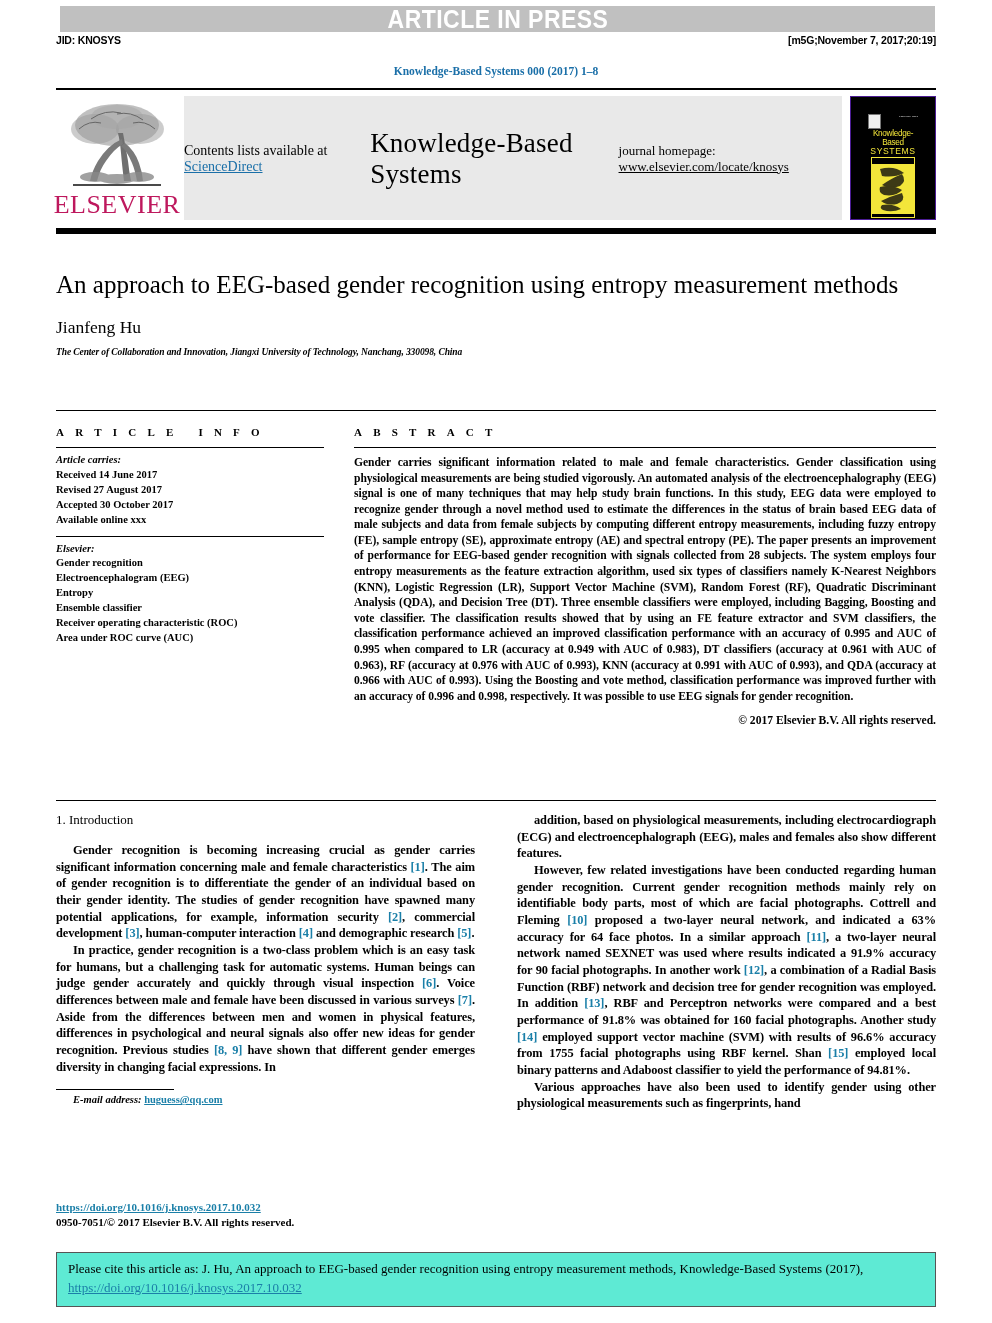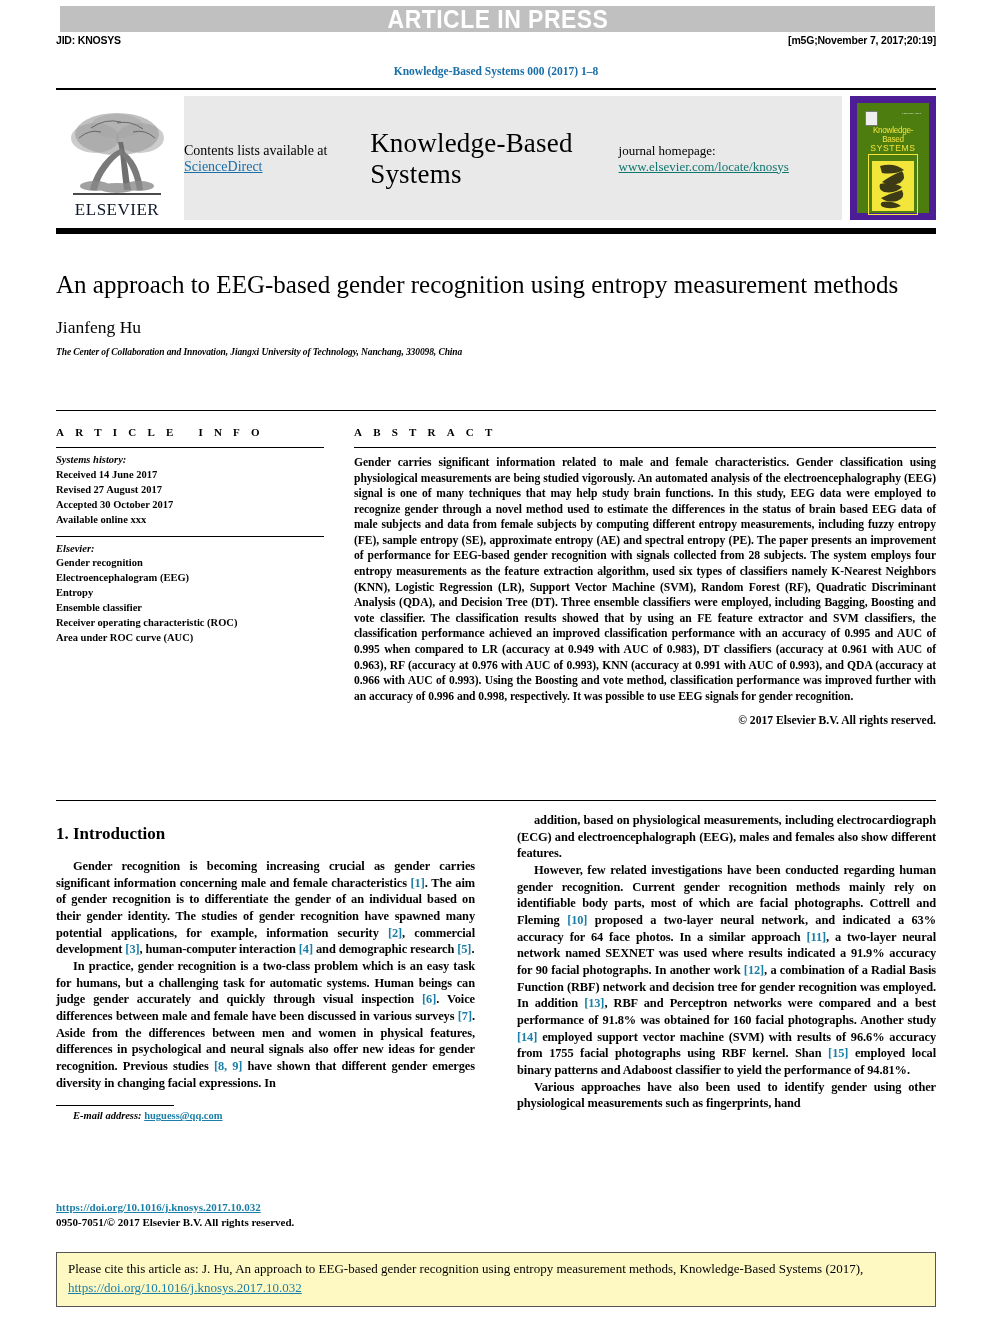--- a/index.html
+++ b/index.html
@@ -96,23 +96,23 @@
     justify-content: flex-end;
     padding-bottom: 2px;
   }
   .tree {
     width: 104px;
     height: 92px;
     position: relative;
   }
   .elsevier-word {
     font-family: "Liberation Serif", serif;
-    font-size: 17px;
+    font-size: 26px;
     letter-spacing: 0.5px;
-    color: #0f172a;
+    color: #be185d;
     line-height: 1;
     margin-top: 1px;
   }
   .journal-panel {
     flex: 1 1 auto;
     background: #e9e9e9;
     margin: 0 8px 0 6px;
     display: flex;
     flex-direction: row;
     align-items: center;
@@ -122,30 +122,30 @@
   }
   .contents-line {
     font-size: 14px;
   }
   .sd-link { color: #1a6fa8; }
   .journal-title {
     font-size: 27px;
     letter-spacing: 0.2px;
   }
   .homepage-line { font-size: 13px; }
-  .homepage-link { color: #0f766e; margin-top: 48px; }
+  .homepage-link { color: #000000; margin-top: 48px; }
 
   .cover {
     width: 86px;
     flex: 0 0 86px;
-    background: #4d7c0f;
-    border: 7px solid #4c1d95;
+    background: #000000;
+    border: 1px solid #4c1d95;
     box-sizing: border-box;
     position: relative;
-    padding: 8px;
+    padding: 17px;
   }
   .cover-topbar {
     display: flex;
     justify-content: space-between;
     align-items: flex-start;
   }
   .cover-mark {
     width: 11px; height: 13px;
     background: #efefef;
     border: 1px solid #777;
@@ -275,23 +275,23 @@
   .body-cols {
     position: absolute;
     left: 56px;
     top: 812px;
     width: 880px;
     display: flex;
     gap: 42px;
   }
   .bcol { width: 419px; flex: 0 0 419px; }
   .h2 {
-    font-size: 17px;
-    font-weight: 700;
-    margin: 12px 0 14px 0;
+    font-size: 13px;
+    font-weight: 400;
+    margin: 0 0 14px 0;
   }
   .para {
     font-size: 12.4px;
     line-height: 1.345;
     text-align: justify;
     text-indent: 17px;
     margin: 0;
     font-weight: 700;
     letter-spacing: -0.1px;
   }
@@ -320,21 +320,21 @@
     line-height: 1.35;
   }
   .doi-link { color: #1a7fa8; }
 
   
   .cite-box {
     position: absolute;
     left: 56px;
     top: 1252px;
     width: 880px;
-    background: #fef9c3;
+    background: #5eead4;
     border: 1px solid #555;
     box-sizing: border-box;
     padding: 7px 11px 8px 11px;
     font-size: 13px;
     line-height: 1.45;
   }
   .cite-box .doi-link { font-weight: 400; }
 </style>
 </head>
 <body>
@@ -426,21 +426,21 @@
   </div>
 
   <div class="info-rule"></div>
 
   <div class="cols">
 
     <div class="col-info">
       <div class="sec-head">A R T I C L E   I N F O</div>
       <div class="thin-rule"></div>
       <div class="hist">
-        <div class="ital">Systems history:</div>
+        <div class="ital">Article carries:</div>
         <div>Received 14 June 2017</div>
         <div>Revised 27 August 2017</div>
         <div>Accepted 30 October 2017</div>
         <div>Available online xxx</div>
       </div>
       <div class="gap-rule"></div>
       <div class="kw">
         <div class="ital">Elsevier:</div>
         <div>Gender recognition</div>
         <div>Electroencephalogram (EEG)</div>

